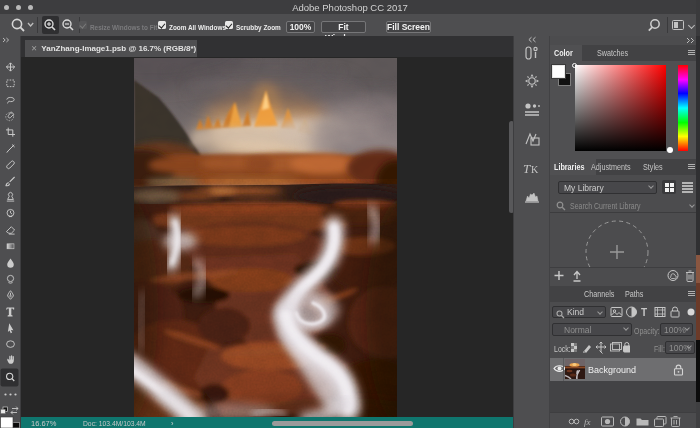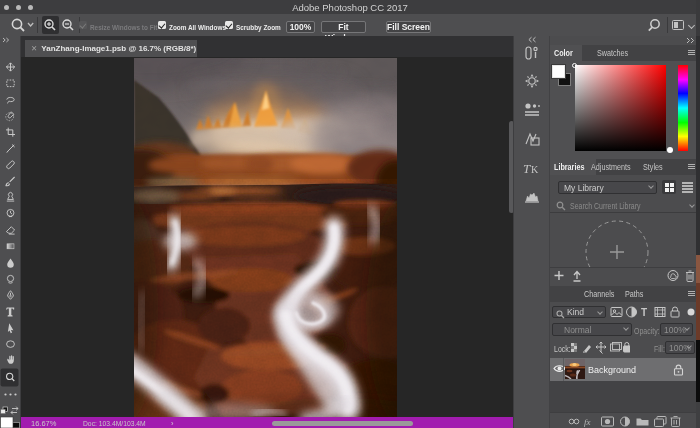--- a/index.html
+++ b/index.html
@@ -7,21 +7,21 @@
 body { font-family:"Liberation Sans", sans-serif; background:#4c4c4e; position:relative; }
 .abs { position:absolute; }
 #titlebar { left:0; top:0; width:700px; height:14px; background:#3d3d3f; }
 #titlebar .dot { position:absolute; top:5px; width:5px; height:5px; border-radius:50%; background:#b9b9b9; }
 #titletext { position:absolute; top:2px; left:0; width:700px; text-align:center; font-size:9.5px; color:#d2d2d2; }
 #optionsbar { left:0; top:14px; width:700px; height:22px; background:#4e4e50;padding-left:17px; }
 #tabbar { left:21px; top:36px; width:492px; height:21px; background:#313133; }
 #tab { position:absolute; left:4px; top:4px; width:172px; height:17px; background:#4f4f51; color:#e2e2e2; font-size:8px; font-weight:bold; line-height:17px; white-space:nowrap; }
 #toolbar { left:0; top:36px; width:21px; height:392px; background:#4e4e50; border-right:1px solid #3d3d3f; }
 #canvas { left:21px; top:57px; width:492px; height:360px; background:#262626; }
-#statusbar { left:21px; top:417px; width:492px; height:11px; background:#a21caf; color:#c8c8c8; font-size:7.5px; }
+#statusbar { left:21px; top:417px; width:492px; height:11px; background:#0f766e; color:#c8c8c8; font-size:7.5px; }
 #iconstrip { left:513px; top:36px; width:36px; height:392px; background:#4e4e50; border-left:1px solid #3d3d3f;}
 #panels { left:549px; top:36px; width:151px; height:392px; background:#4c4c4e; border-left:1px solid #424244; }
 .ptabrow { position:absolute; left:0; width:151px; height:16px; background:#424244; font-size:9px; color:#c6c6c6; }
 .ptab { position:absolute; top:0; height:16px; line-height:16px; padding:0 4px; transform-origin:left center; }
 .ptab span { display:inline-block; transform:scaleX(0.8); transform-origin:left center; white-space:nowrap; }
 .ptab.active { background:#505052; color:#f0f0f0; font-weight:bold; }
 .burger { position:absolute; right:6px; top:6px; width:7px; height:5px; border-top:1.2px solid #b0b0b0; border-bottom:1.2px solid #b0b0b0; }
 .burger:after { content:""; position:absolute; left:0; top:1.2px; width:7px; height:1.2px; background:#b0b0b0; }
 .combo { position:absolute; background:#47474a; border:1px solid #303032; border-radius:2px; color:#cccccc; font-size:8.5px; }
 .combo .chev { position:absolute; right:3px; top:45%; width:4px; height:4px; border-right:1px solid #9a9a9a; border-bottom:1px solid #9a9a9a; transform:translateY(-50%) rotate(45deg); }

